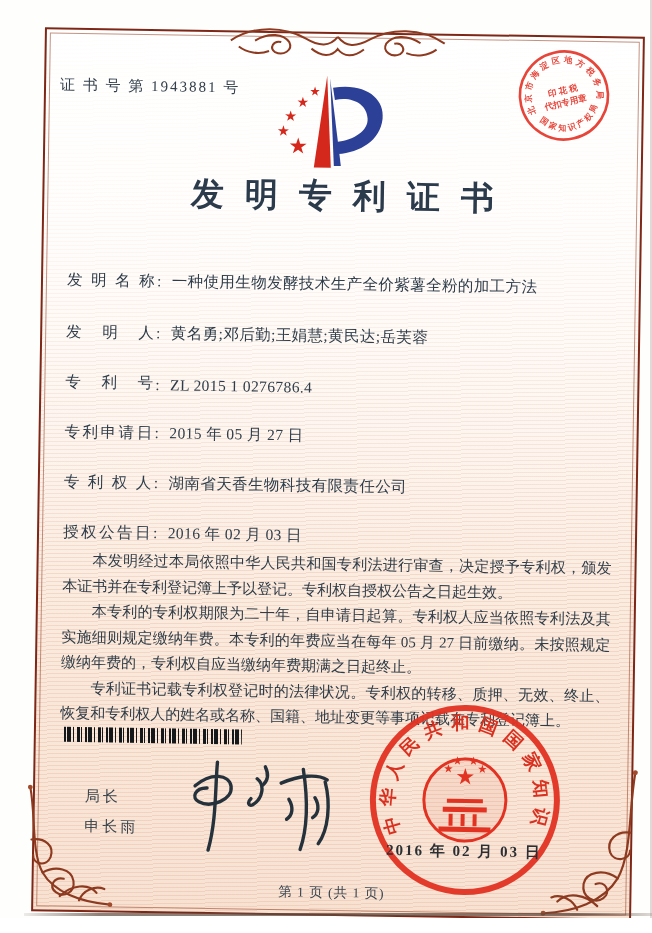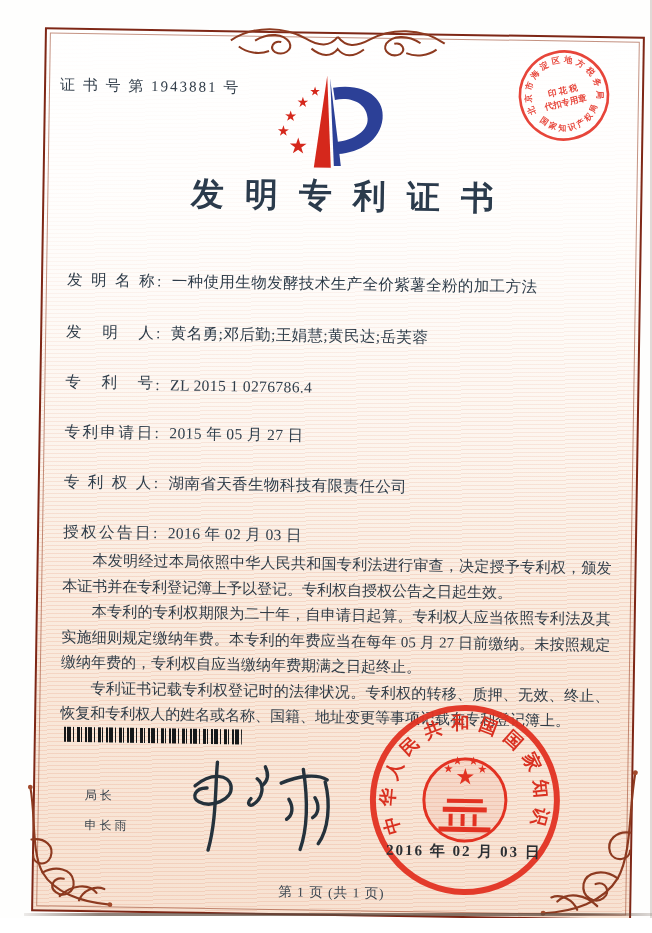--- a/index.html
+++ b/index.html
@@ -27,21 +27,21 @@
   .paras{position:absolute;left:24px;width:549px;top:518px;font-size:15px;line-height:25.5px;
          color:#303c47;text-align:justify;}
   .paras p{margin:0;text-indent:2em;}
 
   .barcode{position:absolute;left:28px;top:697px;width:178px;height:15px;
     background:repeating-linear-gradient(90deg,#15181a 0 2px,transparent 2px 3px,#15181a 3px 7px,
       transparent 7px 9px,#15181a 9px 10px,transparent 10px 13px,#15181a 13px 16px,transparent 16px 17px,
       #15181a 17px 18px,transparent 18px 21px);}
 
   .director{position:absolute;left:50px;font-family:"Liberation Sans",sans-serif;
-            font-size:12px;color:#39434c;letter-spacing:3px;text-align:center;}
+            font-size:15px;color:#39434c;letter-spacing:3px;text-align:center;}
   .d1{top:757px;} .d2{top:787px;font-family:Liberation Mono, monospace;}
 
   .signature{position:absolute;left:130px;top:726px;width:175px;height:96px;}
 
   .office-seal{position:absolute;left:330px;top:664px;width:200px;height:200px;}
   .seal-date{position:absolute;left:352px;top:806px;width:190px;font-size:15px;font-weight:bold;
              color:#2b2f33;letter-spacing:2px;z-index:5;}
 
   .tax-seal{position:absolute;left:470px;top:10px;width:96px;height:96px;transform:rotate(-14deg);opacity:0.92;}
 

